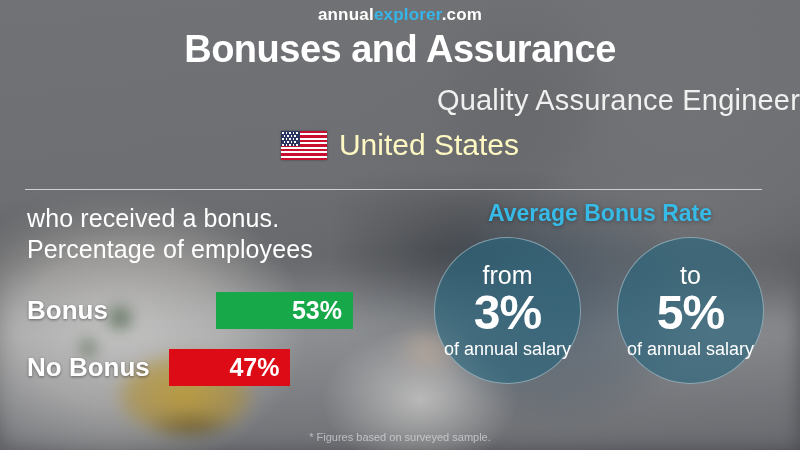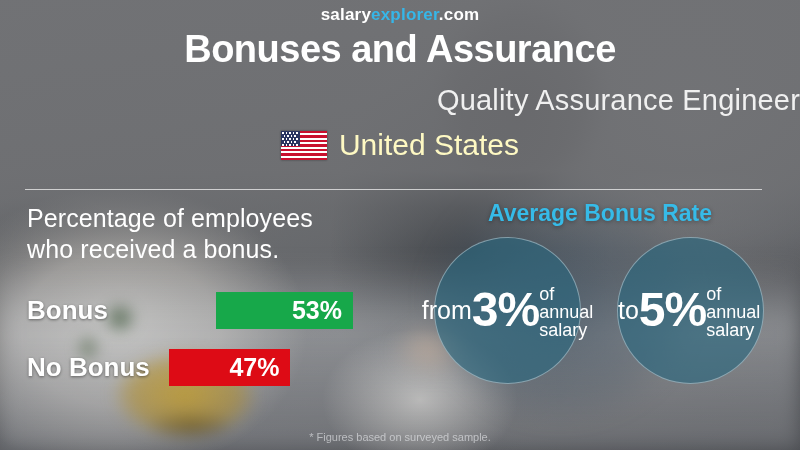--- a/index.html
+++ b/index.html
@@ -171,21 +171,21 @@
     font-size:23px; font-weight:bold; color:#36bbe8;
     text-shadow:0 1px 4px rgba(0,0,0,.35);
   }
 
   .circle {
     position:absolute;
     width:147px; height:147px;
     border-radius:50%;
     background:rgba(38,102,126,.62);
     border:1px solid rgba(225,235,240,.45);
-    display:flex; flex-direction:row;
+    display:flex; flex-direction:column;
     align-items:center; justify-content:center;
     color:#ffffff;
   }
   .circle.c-from { left:434px; top:237px; }
   .circle.c-to   { left:617px; top:237px; }
 
   .circle .pre   { font-size:25px; font-weight:300; line-height:1; margin-bottom:1px; }
   .circle .value { font-size:48px; font-weight:bold; line-height:1.02; letter-spacing:-1px; }
   .circle .unit  { font-size:18px; font-weight:300; line-height:1; margin-top:2px; }
 
@@ -201,40 +201,40 @@
 <div id="infographic">
 
   <div class="bg-layer bg-base"></div>
   <div class="bg-layer bg-desk"></div>
   <div class="bg-layer bg-plant"></div>
   <div class="bg-layer bg-hardhat"></div>
   <div class="bg-layer bg-person"></div>
   <div class="bg-layer bg-veil"></div>
 
   <div class="logo">
-    <span class="w">salary</span><span class="c">explorer</span><span class="w">.com</span>
+    <span class="w">annual</span><span class="c">explorer</span><span class="w">.com</span>
   </div>
 
   <div class="main-title">Bonuses and Assurance</div>
   <div class="sub-title">Quality Assurance Engineer</div>
 
   <div class="country-row">
     <span class="flag">
       <span class="stripes"></span>
       <span class="canton"></span>
       <span class="stars"></span>
     </span>
     <span class="country-name">United States</span>
   </div>
 
   <div class="divider"></div>
 
   <div class="lead-text">
+    <div>who received a bonus.</div>
     <div>Percentage of employees</div>
-    <div>who received a bonus.</div>
   </div>
 
   <div class="bar-row r1">
     <span class="bar-label">Bonus</span>
     <span class="bar green" id="bar-bonus" style="width: 137px; background: rgb(23, 168, 74); padding-left: 16px;">
       <span>53%</span>
     </span>
   </div>
 
   <div class="bar-row r2">

